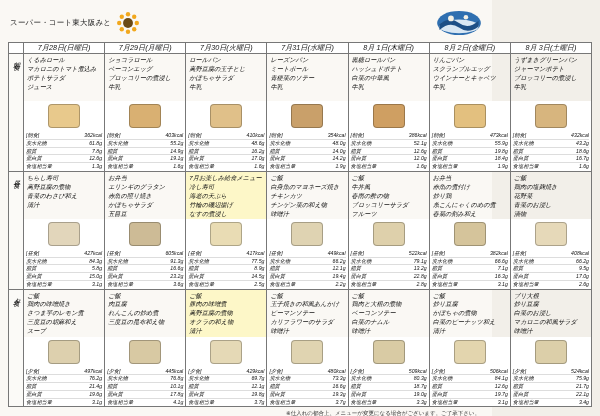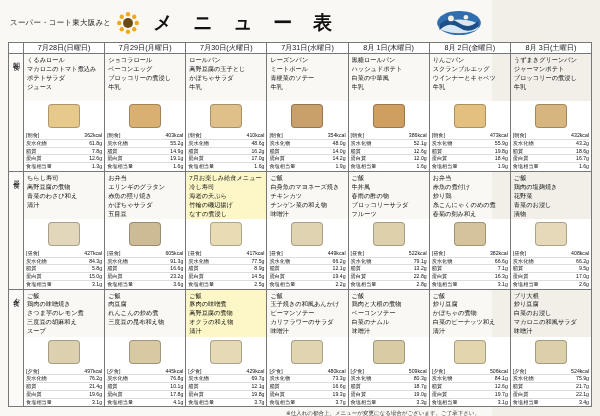--- a/index.html
+++ b/index.html
@@ -23,21 +23,21 @@
   .sun-icon{width:22px;height:22px;flex:0 0 auto;}
   .menu-title{
     font-size:19px;font-weight:bold;letter-spacing:7px;margin-left:14px;color:#111;
     font-family:"DejaVu Sans","Liberation Sans",sans-serif;
   }
   .logo{margin-left:auto;width:46px;height:28px;flex:0 0 auto;}
   table.menu{
     border-collapse:collapse;width:584px;margin:0 8px;table-layout:fixed;
     border:1px solid #555;
   }
-  table.menu td,table.menu th{border:1px solid #777;vertical-align:top;padding:0;}
+  table.menu td,table.menu th{border:1px solid #777;vertical-align:top;padding:0;font-style:italic;}
   .rowlabel{
     width:15px;text-align:center;font-size:7px;line-height:1.15;
     background:#fbfaf7;color:#111;padding-top:14px;
   }
   .rowlabel span{writing-mode:vertical-rl;letter-spacing:2px;display:inline-block;}
   th.daycol{
     font-size:7.2px;font-weight:normal;text-align:center;padding:2px 0;background:#fff;
     color:#111;
   }
   th.corner{background:#fff;}
@@ -77,21 +77,20 @@
           <circle cx="20" cy="36" r="4"></circle>
         <circle cx="4" cy="20" r="4"></circle>
           <circle cx="36" cy="20" r="4"></circle>
         <circle cx="8.7" cy="8.7" r="4"></circle>
           <circle cx="31.3" cy="8.7" r="4"></circle>
         <circle cx="8.7" cy="31.3" r="4"></circle>
           <circle cx="31.3" cy="31.3" r="4"></circle>
       </g>
       <circle cx="20" cy="20" r="9" fill="#6b4a16"></circle>
     </svg>
-    <div class="menu-title">メ ニ ュ ー 表</div>
     <svg class="logo" viewBox="0 0 80 48">
       <ellipse cx="40" cy="24" rx="38" ry="21" fill="#2f6fb0"></ellipse>
       <ellipse cx="40" cy="30" rx="34" ry="12" fill="#d9e7f3"></ellipse>
       <path d="M6 26 q18 -14 34 -2 q16 12 34 -4 v10 q-18 14 -34 2 q-16 -12 -34 4 z" fill="#1d4f86"></path>
       <circle cx="26" cy="16" r="5" fill="#f4f1e6"></circle>
       <circle cx="52" cy="14" r="4" fill="#f4f1e6"></circle>
     </svg>
   </div>
 
   <table class="menu">

